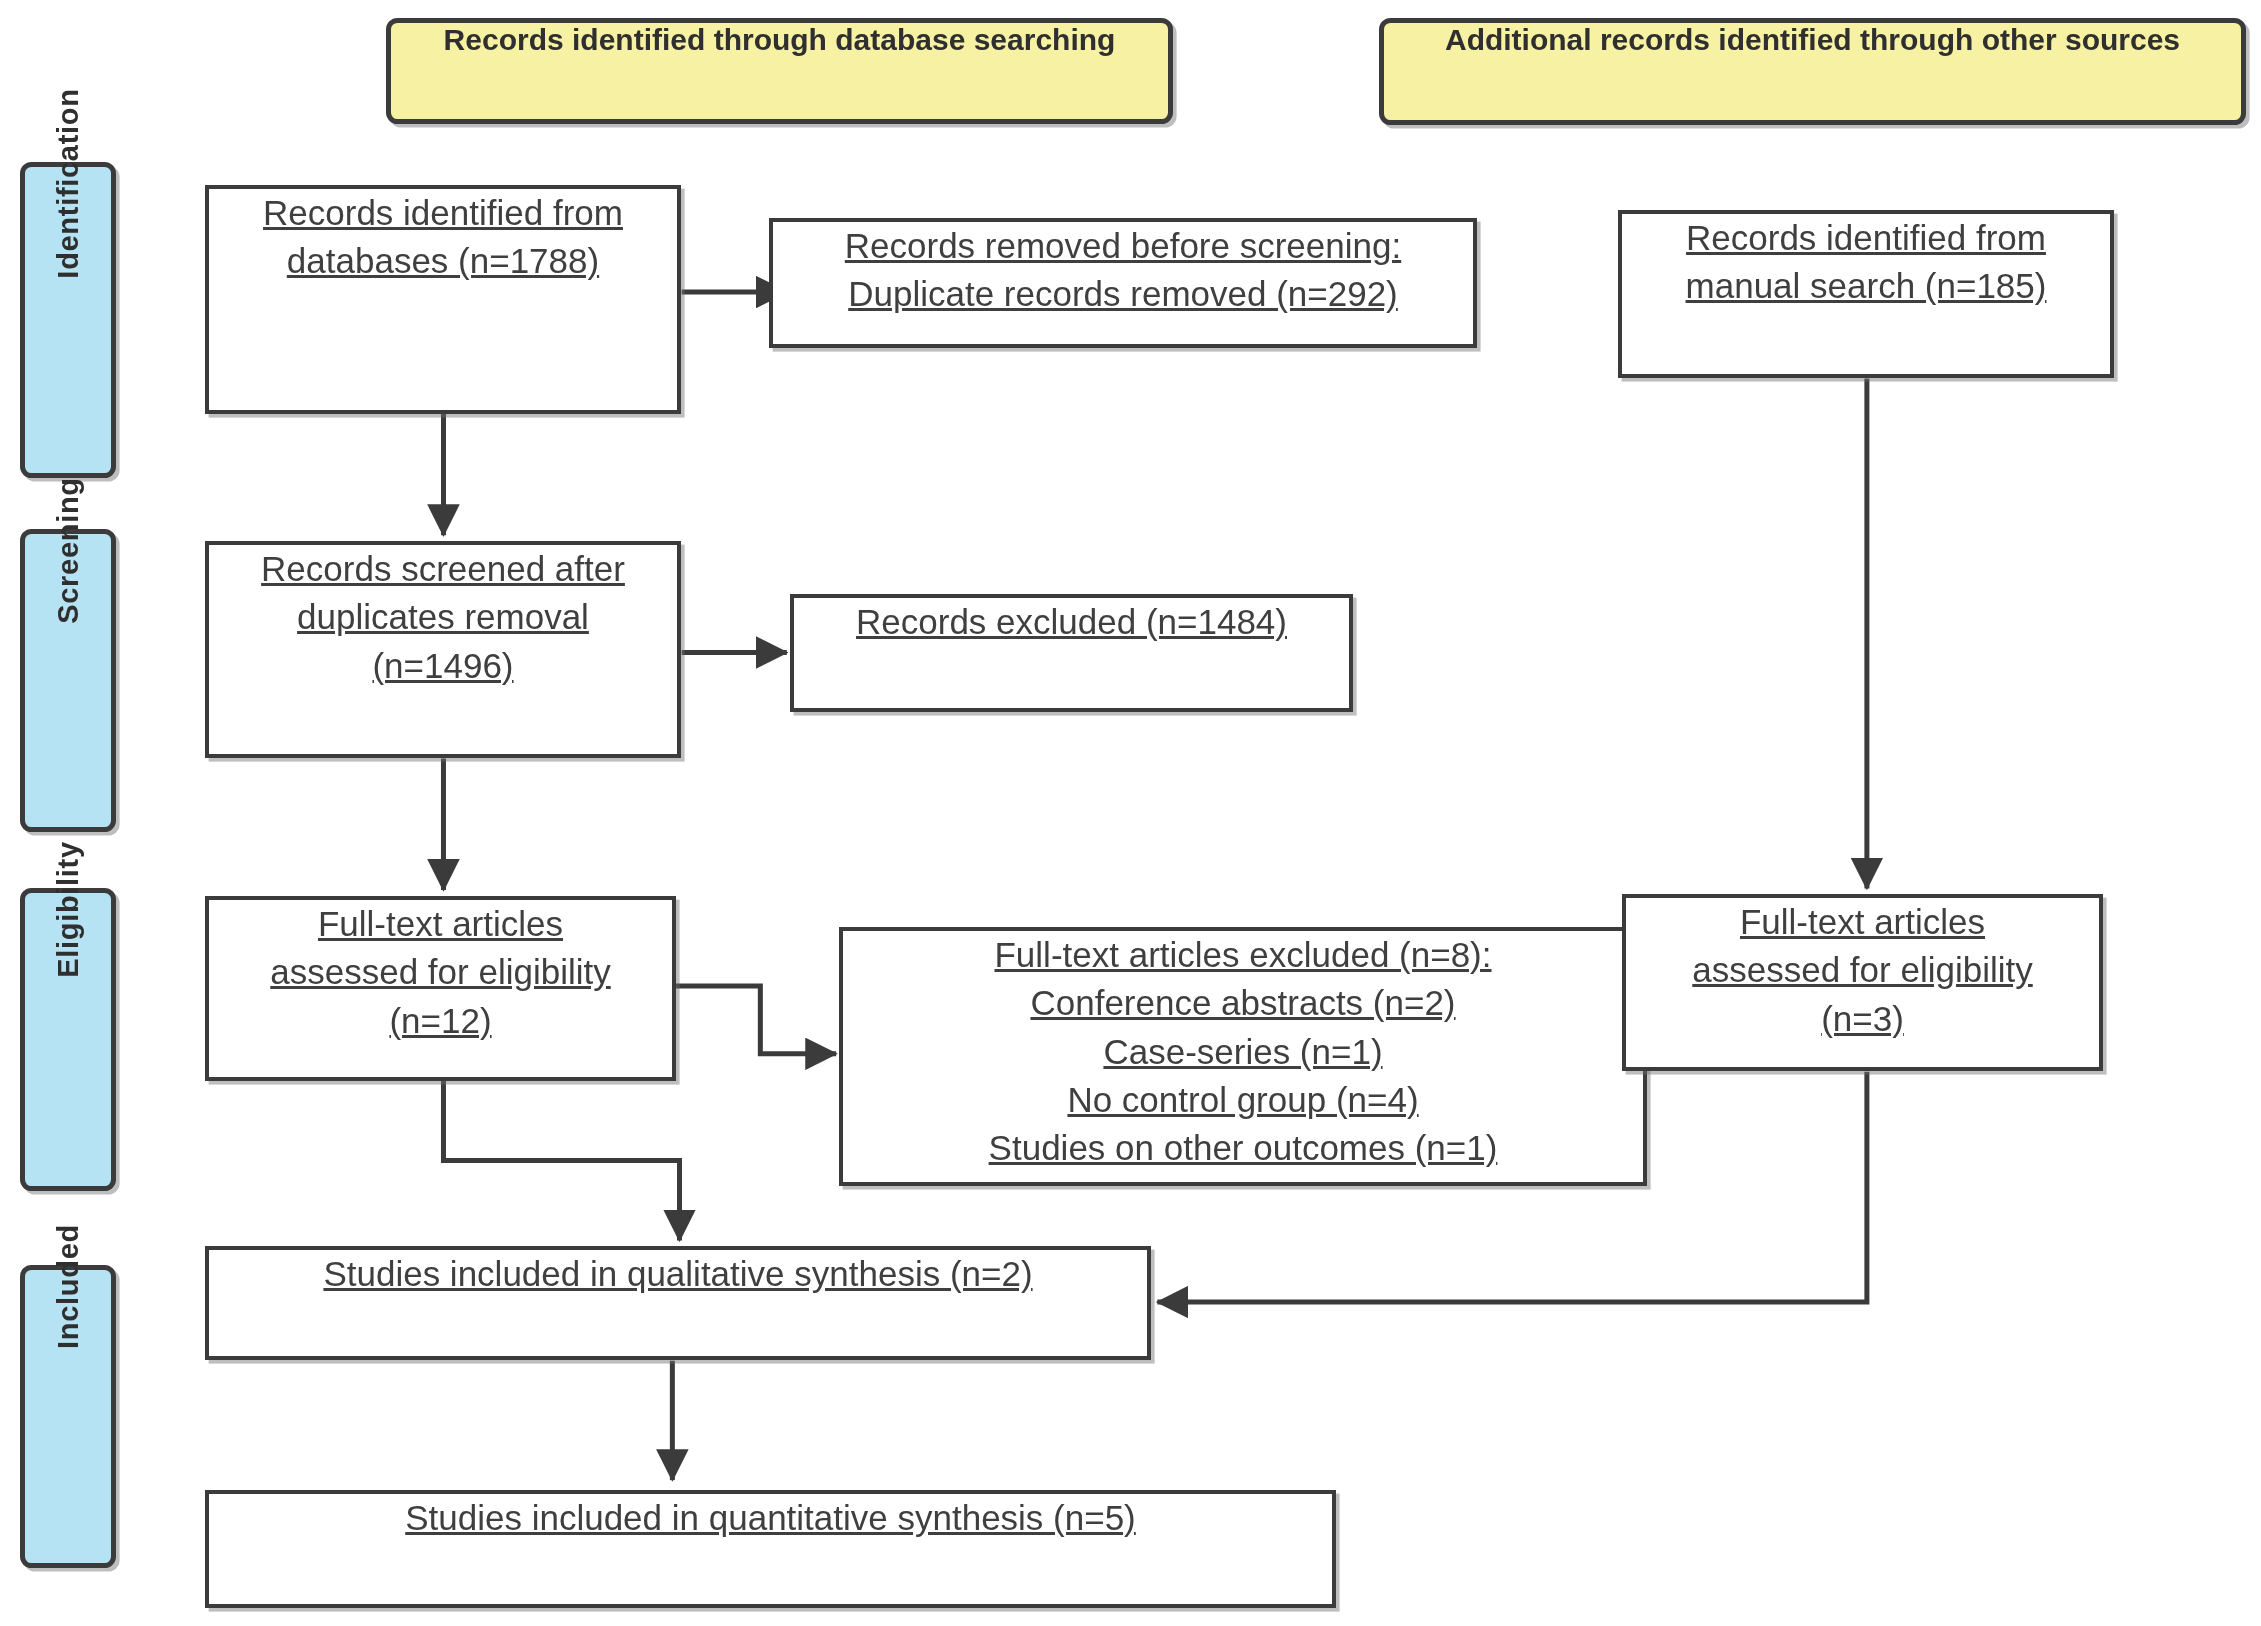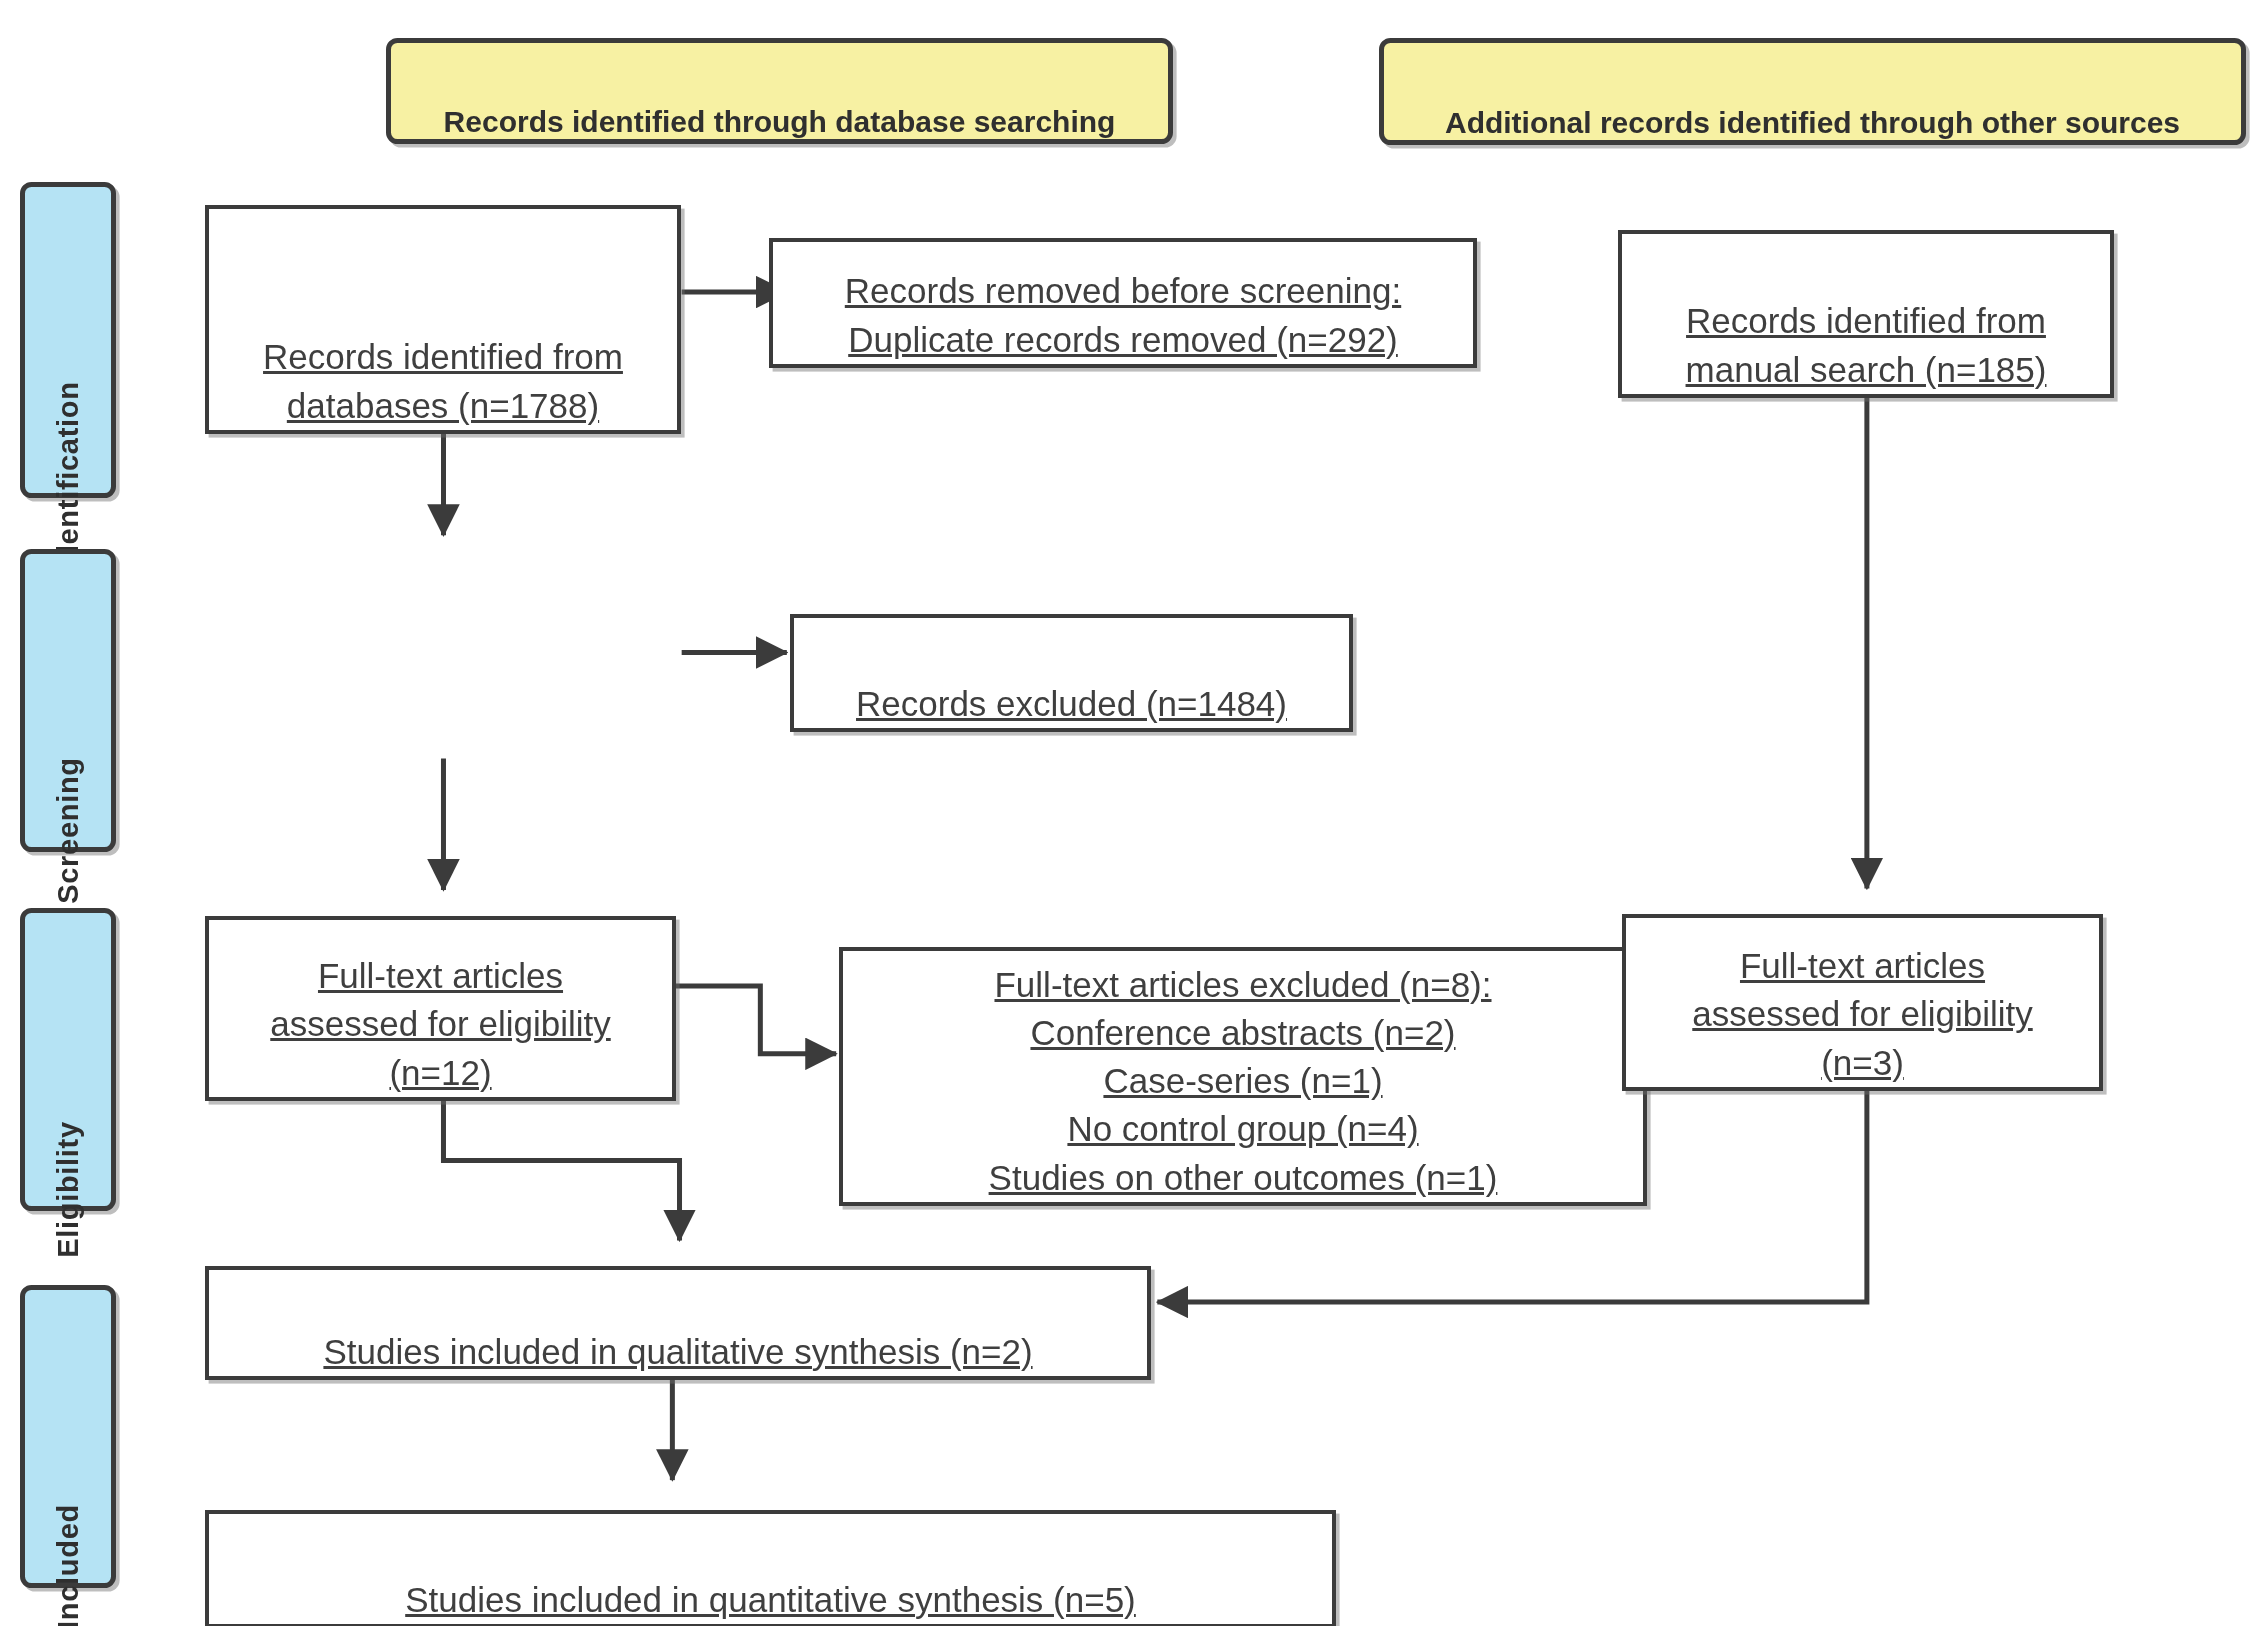--- a/index.html
+++ b/index.html
@@ -20,24 +20,23 @@
   #connectors {
     position: absolute;
     left: 0; top: 0;
     width: 2261px;
     height: 1627px;
   }
   .box, .banner, .stage {
     position: absolute;
     box-sizing: border-box;
     display: flex;
-    align-items: flex-end;
+    align-items: flex-start;
     justify-content: center;
     text-align: center;
-    margin-top: 20px;
   }
   .box {
     background: #ffffff;
     border: 4.3px solid #3B3B3B;
     color: #3F3F3F;
     font-size: 35px;
     line-height: 1.38;
     white-space: pre-line;
     box-shadow: 3.6px 3.6px 0 rgba(110,110,110,0.45);
     text-decoration: underline;
@@ -119,20 +118,25 @@
   <div class="box" style="left:769px; top:218px; width:708px; height:130px;">
     <span>Records removed before screening:
 Duplicate records removed (n=292)</span>
   </div>
 
   <div class="box" style="left:1618px; top:210px; width:496px; height:168px;">
     <span>Records identified from
 manual search (n=185)</span>
   </div>
 
+  <div class="box" style="left:205px; top:541px; width:476px; height:217px;">
+    <span>Records screened after
+duplicates removal
+(n=1496)</span>
+  </div>
 
   <div class="box" style="left:790px; top:594px; width:563px; height:118px;">
     <span>Records excluded (n=1484)</span>
   </div>
 
   <div class="box" style="left:205px; top:896px; width:471px; height:185px;">
     <span>Full-text articles
 assessed for eligibility
 (n=12)</span>
   </div>

